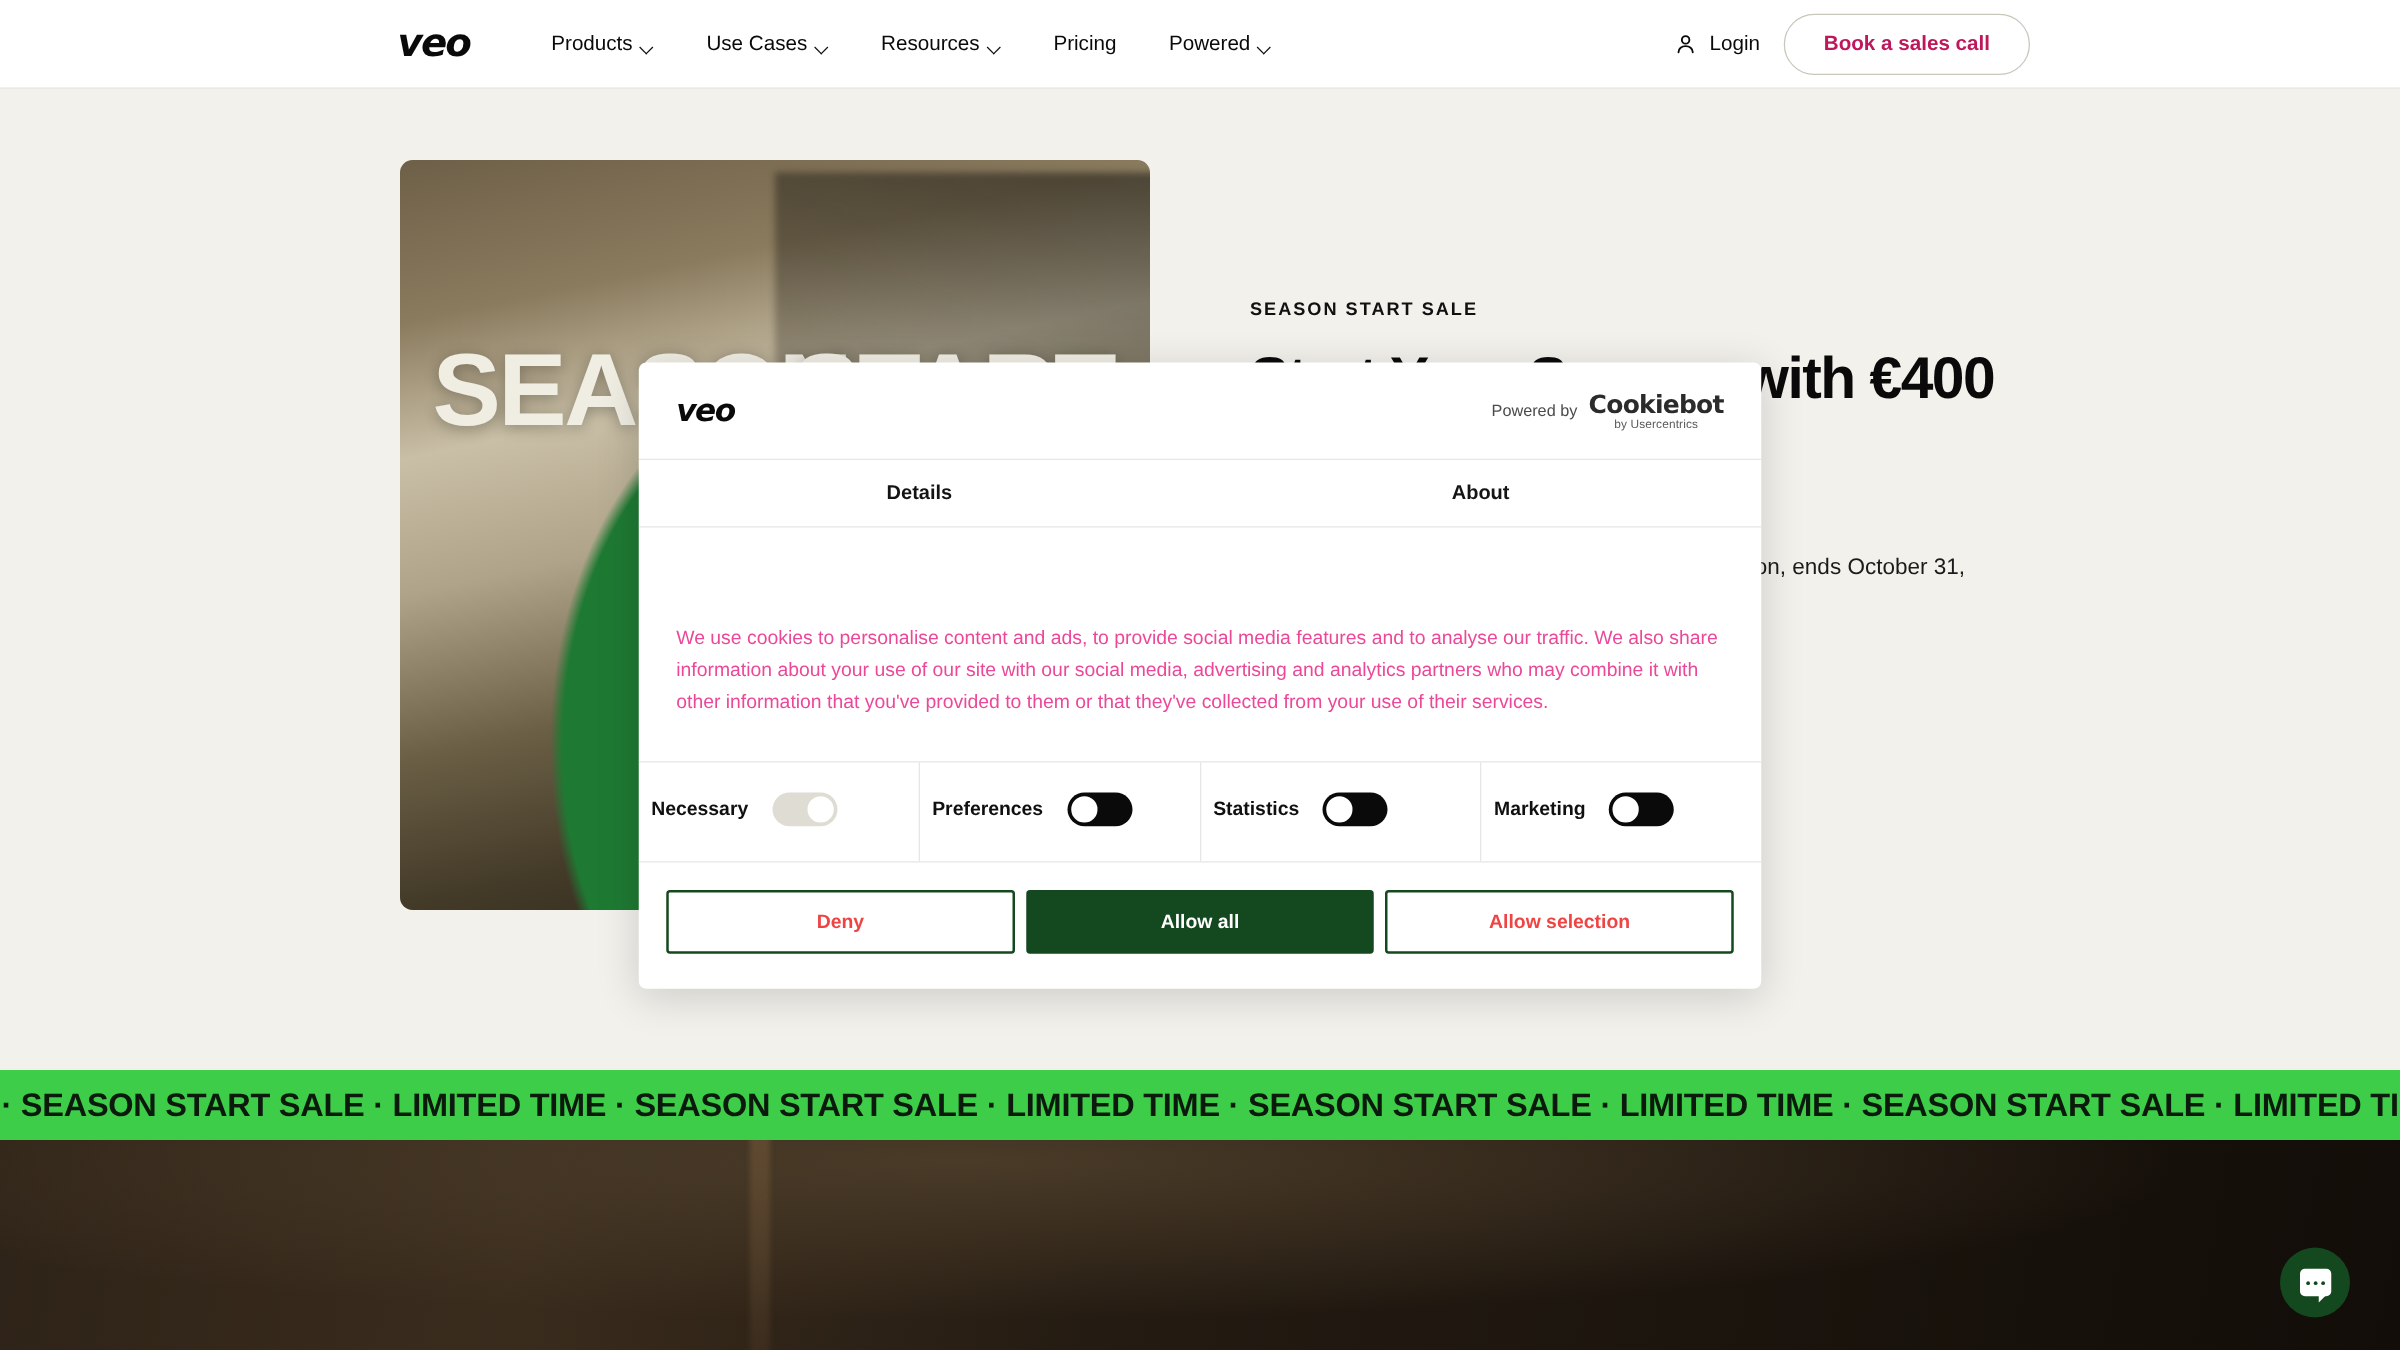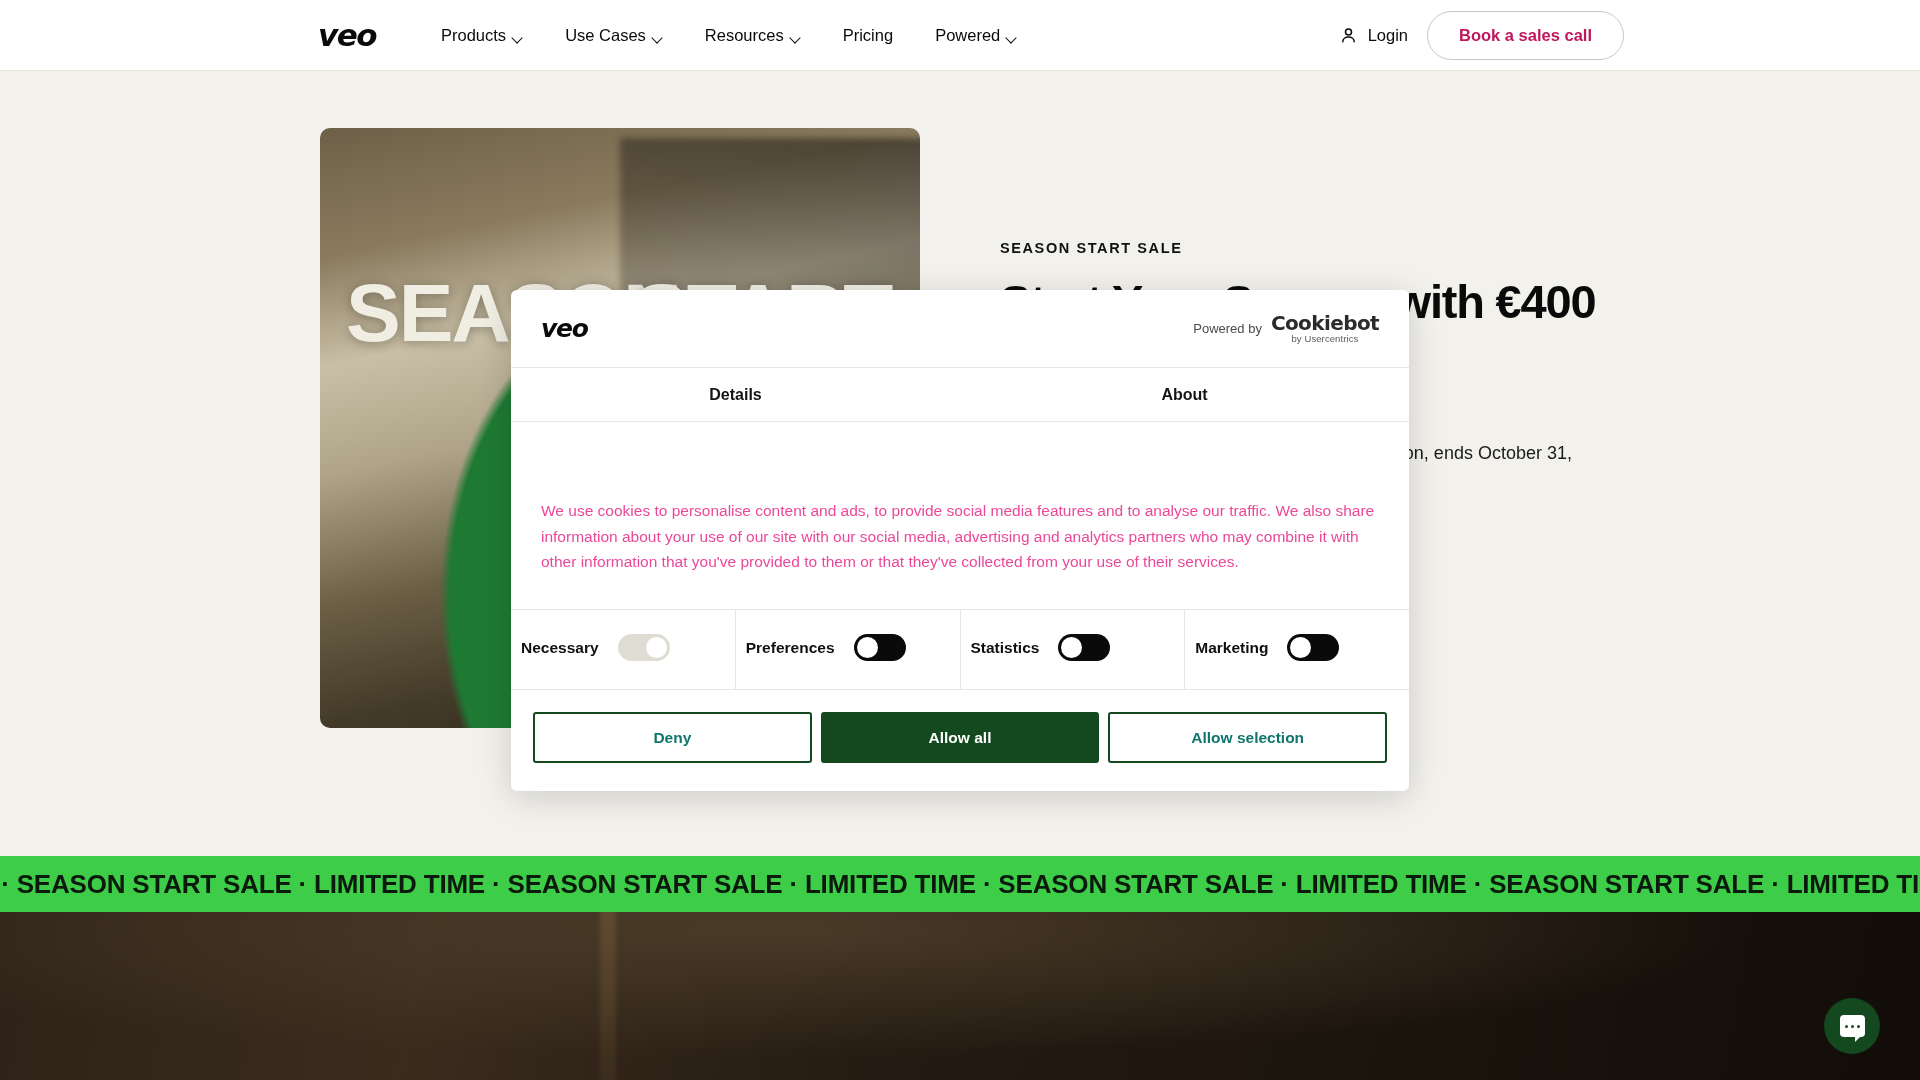--- a/index.html
+++ b/index.html
@@ -386,21 +386,21 @@
     display: flex;
     gap: 9px;
     padding: 22px 22px 28px 22px;
   }
   .cd-btn {
     flex: 1;
     height: 51px;
     border: 2px solid #14481F;
     border-radius: 3px;
     background: #FFFFFF;
-    color: #0f766e;
+    color: #ef4444;
     font-size: 15.5px;
     font-weight: 700;
     cursor: pointer;
     font-family: "Liberation Sans", sans-serif;
   }
   .cd-btn.primary {
     background: #14481F;
     border-color: #14481F;
     color: #FFFFFF;
   }

